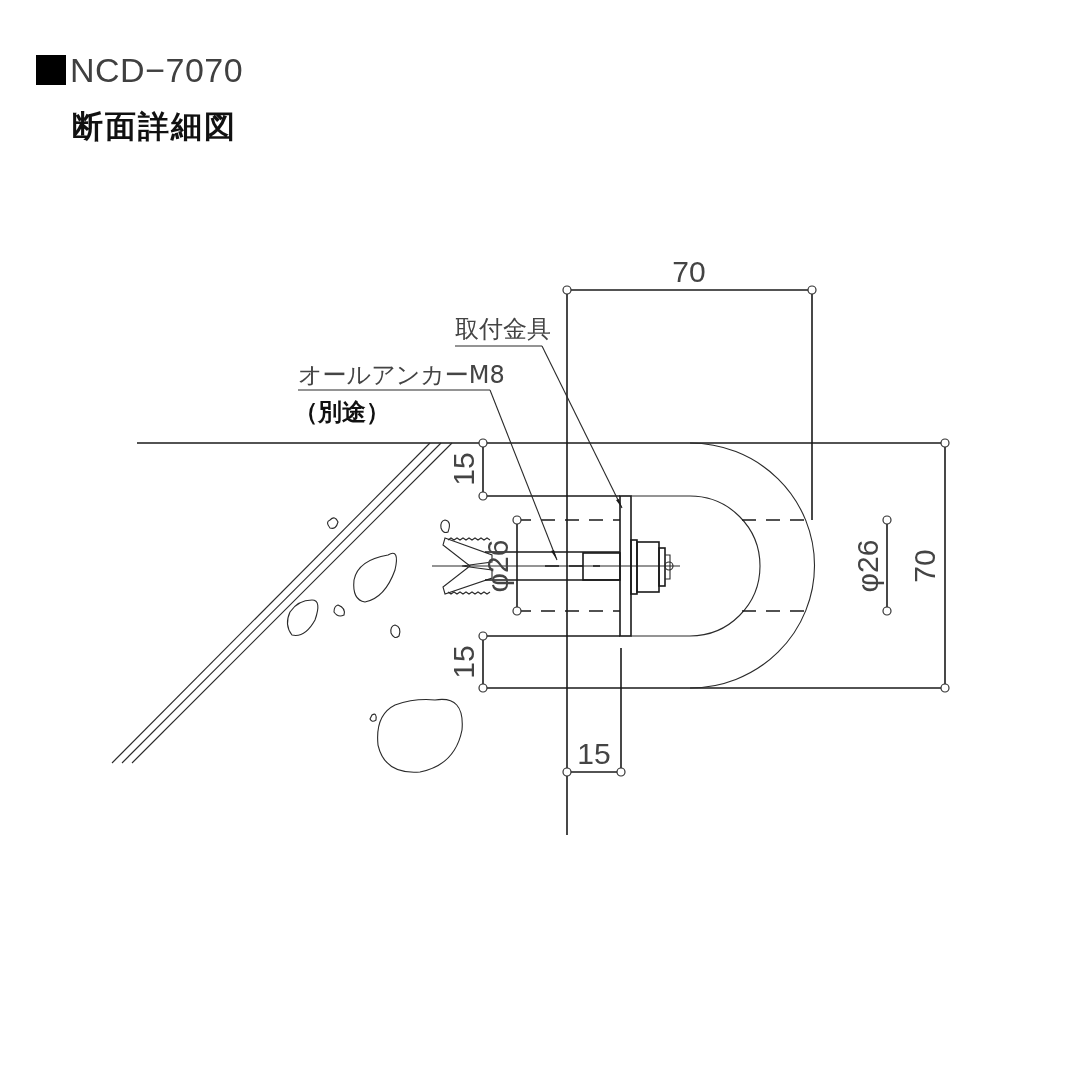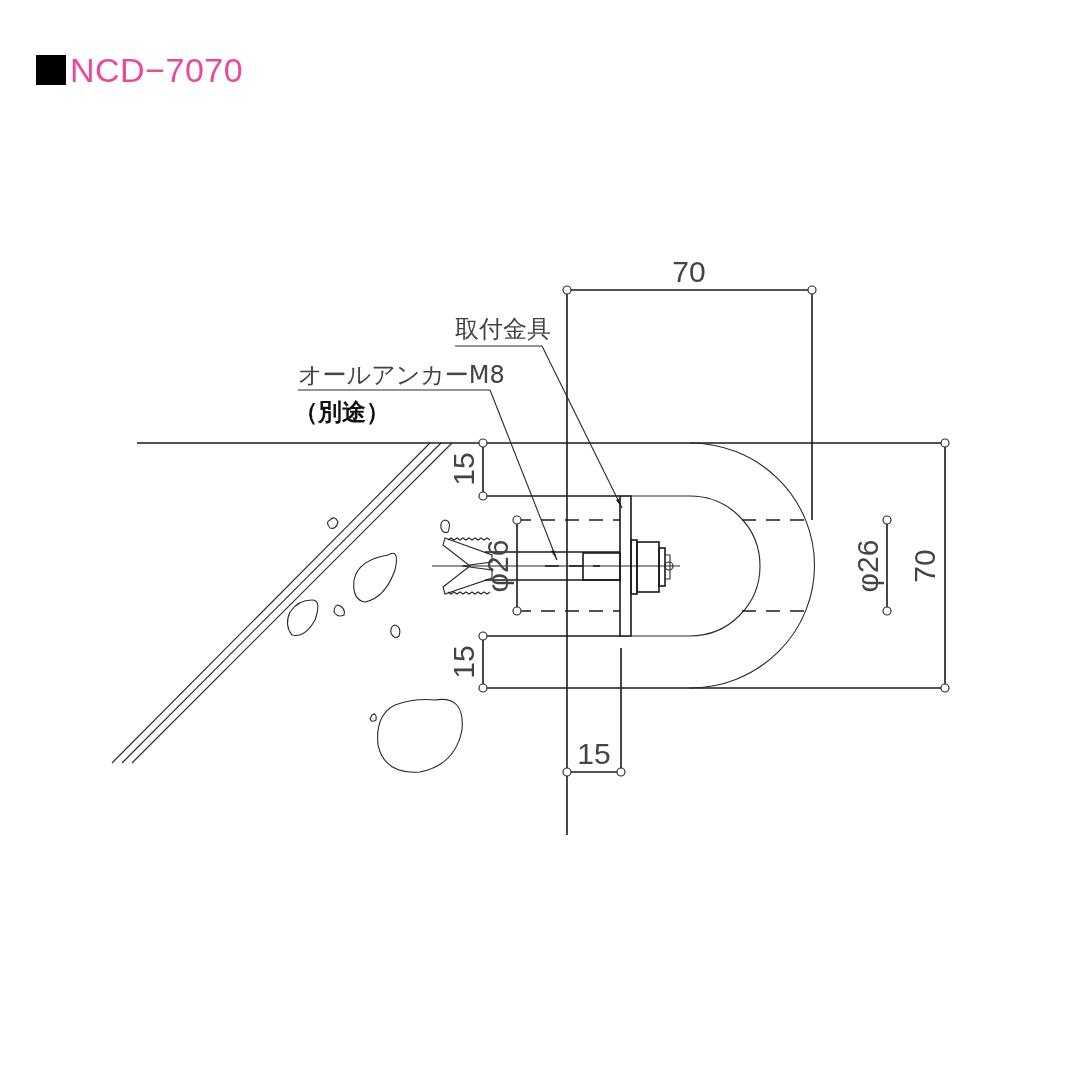--- a/index.html
+++ b/index.html
@@ -1,38 +1,39 @@
 <!DOCTYPE html>
 <html><head>
   <meta charset="utf-8">
   <style>
     html, body { margin: 0; padding: 0; background: #ffffff; }
     body { width: 1080px; height: 1080px; position: relative; overflow: hidden; font-family: "DejaVu Sans", sans-serif; }
     .title-block { position: absolute; left: 36px; top: 48px; }
     .model-row { display: flex; align-items: center; height: 44px; }
     .model-square { width: 30px; height: 30px; background: #000; margin-right: 4px; }
-    .model-name { font-family: "Liberation Sans", sans-serif; font-size: 34px; color: #ec4899; letter-spacing: 0.5px; }
+    .model-name { font-family: "Liberation Sans", sans-serif; font-size: 34px; color: #404040; letter-spacing: 0.5px; }
     .subtitle { font-family: "DejaVu Sans", sans-serif; font-size: 31px; font-weight: bold; color: #111; margin-left: 36px; margin-top: 14px; letter-spacing: 2px; }
     svg.drawing { position: absolute; left: 0; top: 0; }
     .ln { stroke: #1a1a1a; stroke-width: 1.6; fill: none; }
     .thin { stroke: #2a2a2a; stroke-width: 1.1; fill: none; }
     .dash { stroke: #1a1a1a; stroke-width: 1.6; fill: none; stroke-dasharray: 14 10; }
     .dim-text { font-family: "Liberation Sans", sans-serif; font-size: 30px; fill: #444; font-weight: 300; }
     .label-text { font-family: "DejaVu Sans", sans-serif; font-size: 24px; fill: #444; }
     .label-bold { font-family: "DejaVu Sans", sans-serif; font-size: 24px; fill: #111; font-weight: bold; }
     .tick { stroke: #333; stroke-width: 1.2; fill: #fff; }
   </style>
 </head>
 <body>
 
 <div class="title-block">
   <div class="model-row">
     <div class="model-square"></div>
     <span class="model-name">NCD−7070</span>
   </div>
+  <div class="subtitle">断面詳細図</div>
 </div>
 
 <svg class="drawing" width="1080" height="1080" viewBox="0 0 1080 1080">
 
   <g>
     <line class="ln" x1="137" y1="443" x2="945" y2="443"></line>
     <line class="ln" x1="483" y1="688" x2="945" y2="688"></line>
 
     <line class="thin" x1="430" y1="443" x2="112" y2="763"></line>
     <line class="thin" x1="441" y1="443" x2="122" y2="763"></line>

